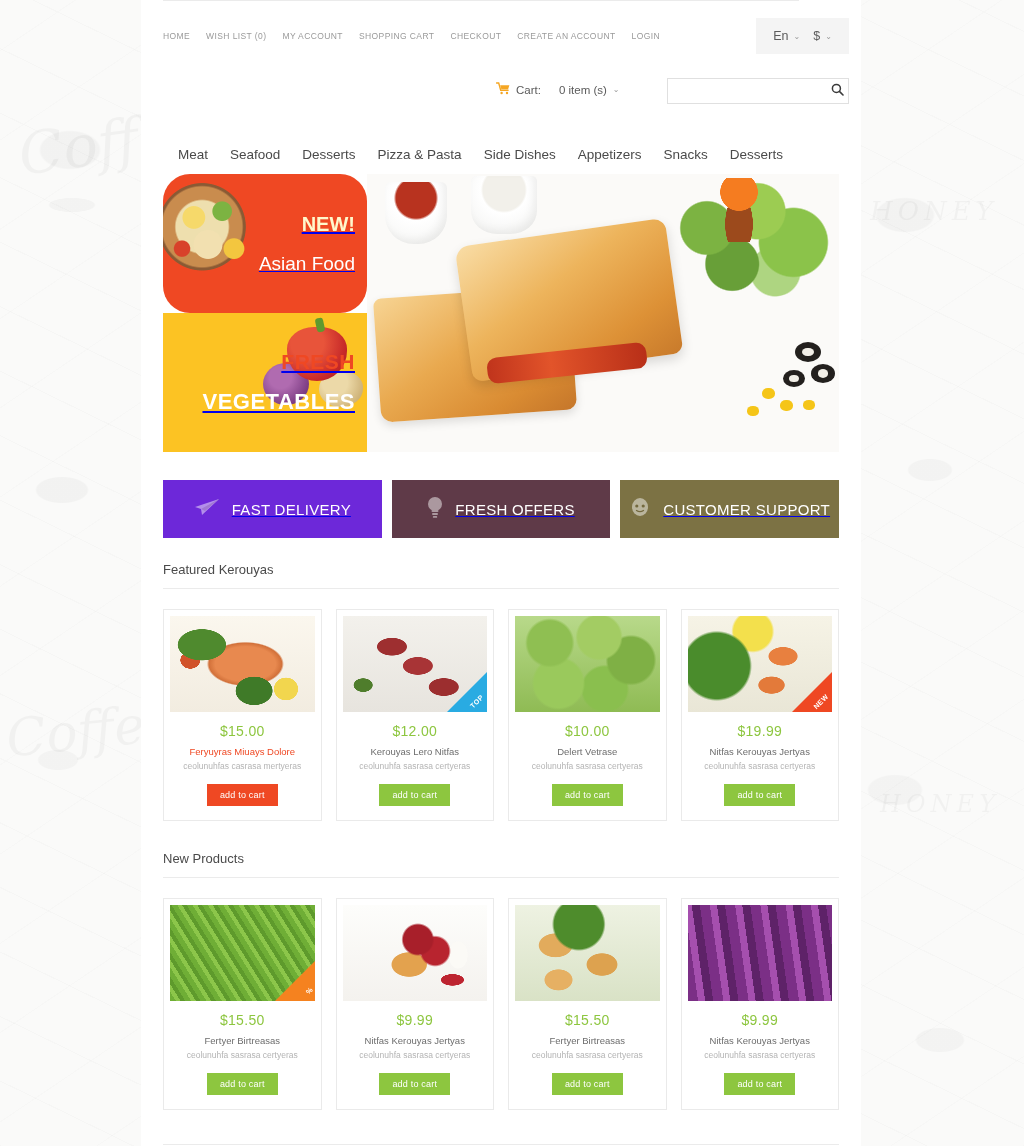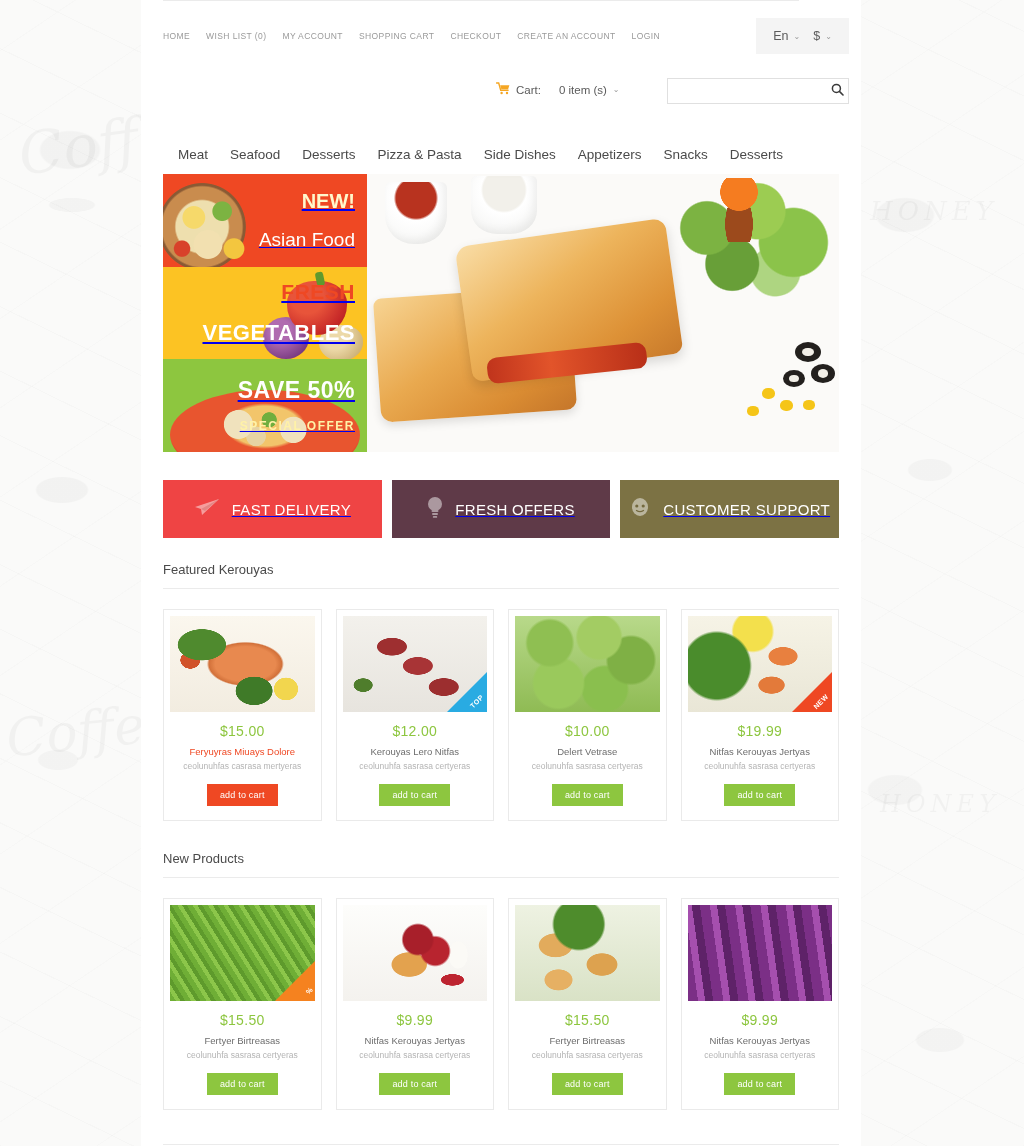--- a/index.html
+++ b/index.html
@@ -131,21 +131,21 @@
   
   .hero {
     margin: 0 22px; height: 278px; position: relative; display: flex;
   }
   .promo-col { width: 204px; display: flex; flex-direction: column; }
   .promo {
     flex: 1; position: relative; overflow: hidden;
     display: flex; align-items: center; justify-content: flex-end;
     padding-right: 12px;
   }
-  .promo-1 { background: #ef4823; }
+  .promo-1 { background: #ef4823; border-radius: 27px; }
   .promo-2 { background: #fcc323; }
   .promo-3 { background: #8dc63f; }
 
   .promo-txt { text-align: right; z-index: 2; line-height: 1.12; }
   .promo-l1 { display: block; }
   .promo-l2 { display: block; margin-top: 17px; }
 
   .p1-l1 { font-size: 20px; font-weight: bold; color: #fff8cc; }
   .p1-l2 { font-size: 19px; color: #ffffff; }
   .p2-l1 { font-size: 21px; font-weight: bold; color: #ef4823; letter-spacing: .5px; }
@@ -266,21 +266,21 @@
   .corn { position: absolute; border-radius: 46%; background: #f5c518; }
 
   
   .features {
     margin: 28px 22px 0; display: flex; gap: 10px;
   }
   .feature {
     flex: 1; height: 58px; display: flex; align-items: center;
     justify-content: center; gap: 12px;
   }
-  .f-1 { background: #ef4444; }
+  .f-1 { background: #6d28d9; }
   .f-2 { background: #5f3a48; }
   .f-3 { background: #7c7244; }
   .feature-label {
     color: #ffffff; font-size: 15px; letter-spacing: .3px; white-space: nowrap;
   }
   .f-icon { opacity: .48; }
 
   
   .section { margin: 24px 22px 0; }
   .section-head {
@@ -431,29 +431,20 @@
             <span class="veg-potato"></span>
             <span class="veg-pepper"></span>
           </span>
         </span>
         <span class="promo-txt">
           <span class="promo-l1 p2-l1">FRESH</span>
           <span class="promo-l2 p2-l2">VEGETABLES</span>
         </span>
       </a>
 
-      <a class="promo promo-3" href="#">
-        <span class="promo-art">
-          <span class="plate-art"></span>
-        </span>
-        <span class="promo-txt">
-          <span class="promo-l1 p3-l1">SAVE 50%</span>
-          <span class="promo-l2 p3-l2">SPECIAL OFFER</span>
-        </span>
-      </a>
     </div>
 
     <div class="slider">
       <div class="slider-photo">
         <span class="salad-art"></span>
         <span class="carrot-flower"></span>
         <span class="dish-salsa"></span>
         <span class="dish-cream"></span>
         <span class="quesadilla-a"></span>
         <span class="quesadilla-b"></span>

